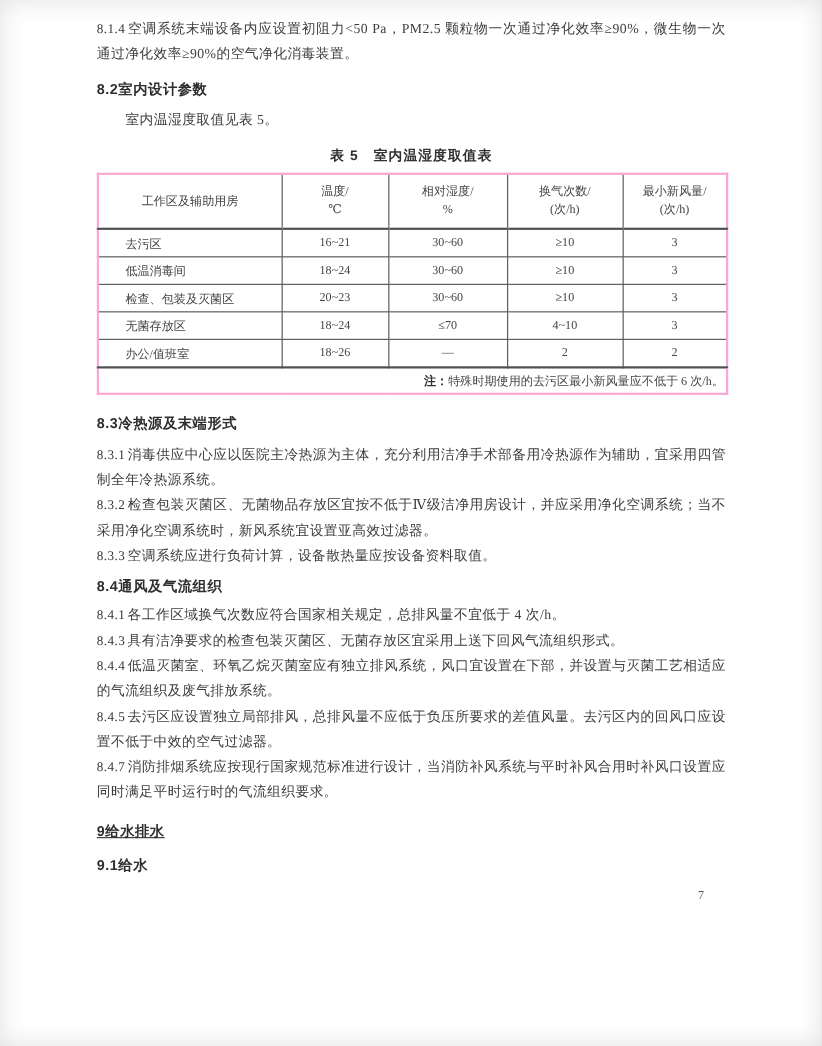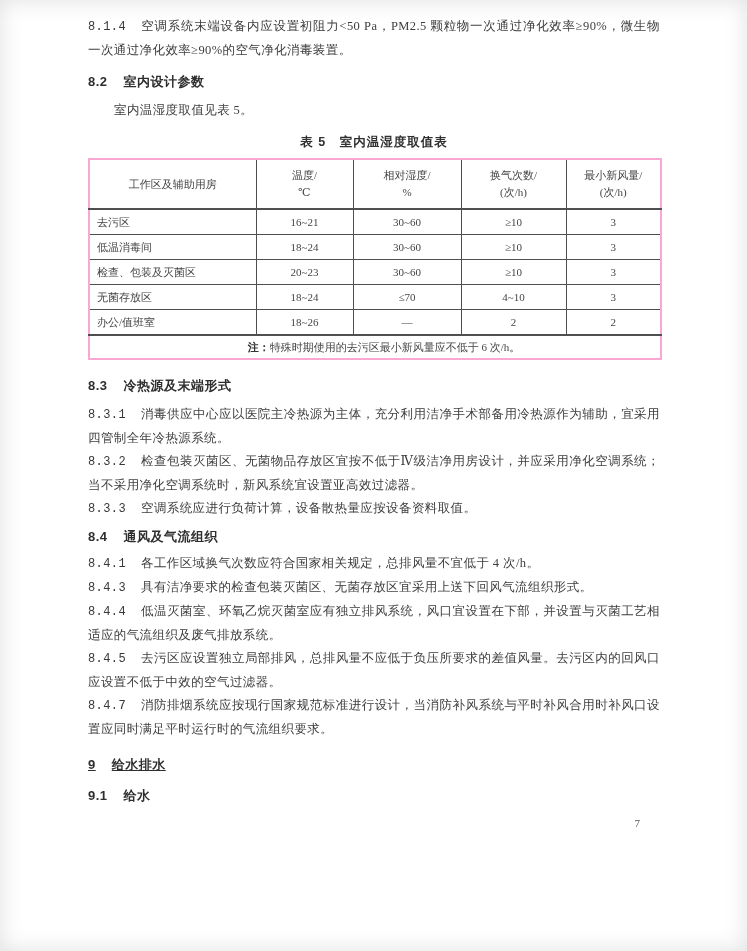--- a/index.html
+++ b/index.html
@@ -16,35 +16,35 @@
   .content{padding:15px 87px 0 88px;}
   p.clause{
     margin:0;
     font-size:12.5px;
     line-height:23px;
     text-align:justify;
     letter-spacing:.4px;
     color:#3d3d3d;
   }
   .cnum{
-    font-family:Liberation Mono, monospace;
+    font-family:Liberation Serif, serif;
     font-size:12px;
-    margin-right:15px;
+    margin-right:2px;
     color:#383838;
   }
   .sec-heading{
     margin:12px 0 4px 0;
     font-family:"Liberation Sans","DejaVu Sans",sans-serif;
     font-weight:bold;
     font-size:13px;
     line-height:23px;
     color:#2e2e2e;
     letter-spacing:.5px;
   }
-  .sec-heading .hnum{margin-right:16px;}
+  .sec-heading .hnum{}
   .h82{margin:8px 0 6px 0;}
   .h83{margin:14px 0 6px 0;}
   .h84{margin:4px 0 4px 0;}
   .h9{margin:12px 0 0 0;text-decoration:underline;}
   .h91{margin:8px 0 0 0;}
   p.intro{
     margin:6px 0 0 0;
     font-size:12.5px;line-height:23px;
     text-indent:26px;letter-spacing:.4px;
   }
@@ -71,24 +71,24 @@
   table.t5 col.c4{width:105px;}
   table.t5 col.c5{width:95px;}
   table.t5 th, table.t5 td{
     border:1px solid #4f4f4f;
     text-align:center;
     font-weight:normal;
     padding:0 2px;
   }
   table.t5 thead th{height:48px;line-height:17px;border-bottom-width:2px;}
   table.t5 tbody td{height:24px;}
-  table.t5 td.area{text-align:left;padding-left:7px;}
+  table.t5 td.area{text-align:left;padding-left:24px;}
   table.t5 tr.note-row td{
     border-top-width:2px;height:22px;
-    text-align:center;padding-left:20px;
+    text-align:right;padding-left:20px;
     font-size:11px;
   }
   .note-label{font-weight:bold;color:#333;}
   .page-number{
     margin-top:10px;
     text-align:right;
     padding-right:20px;
     font-size:11px;
     color:#5a5a5a;
   }

